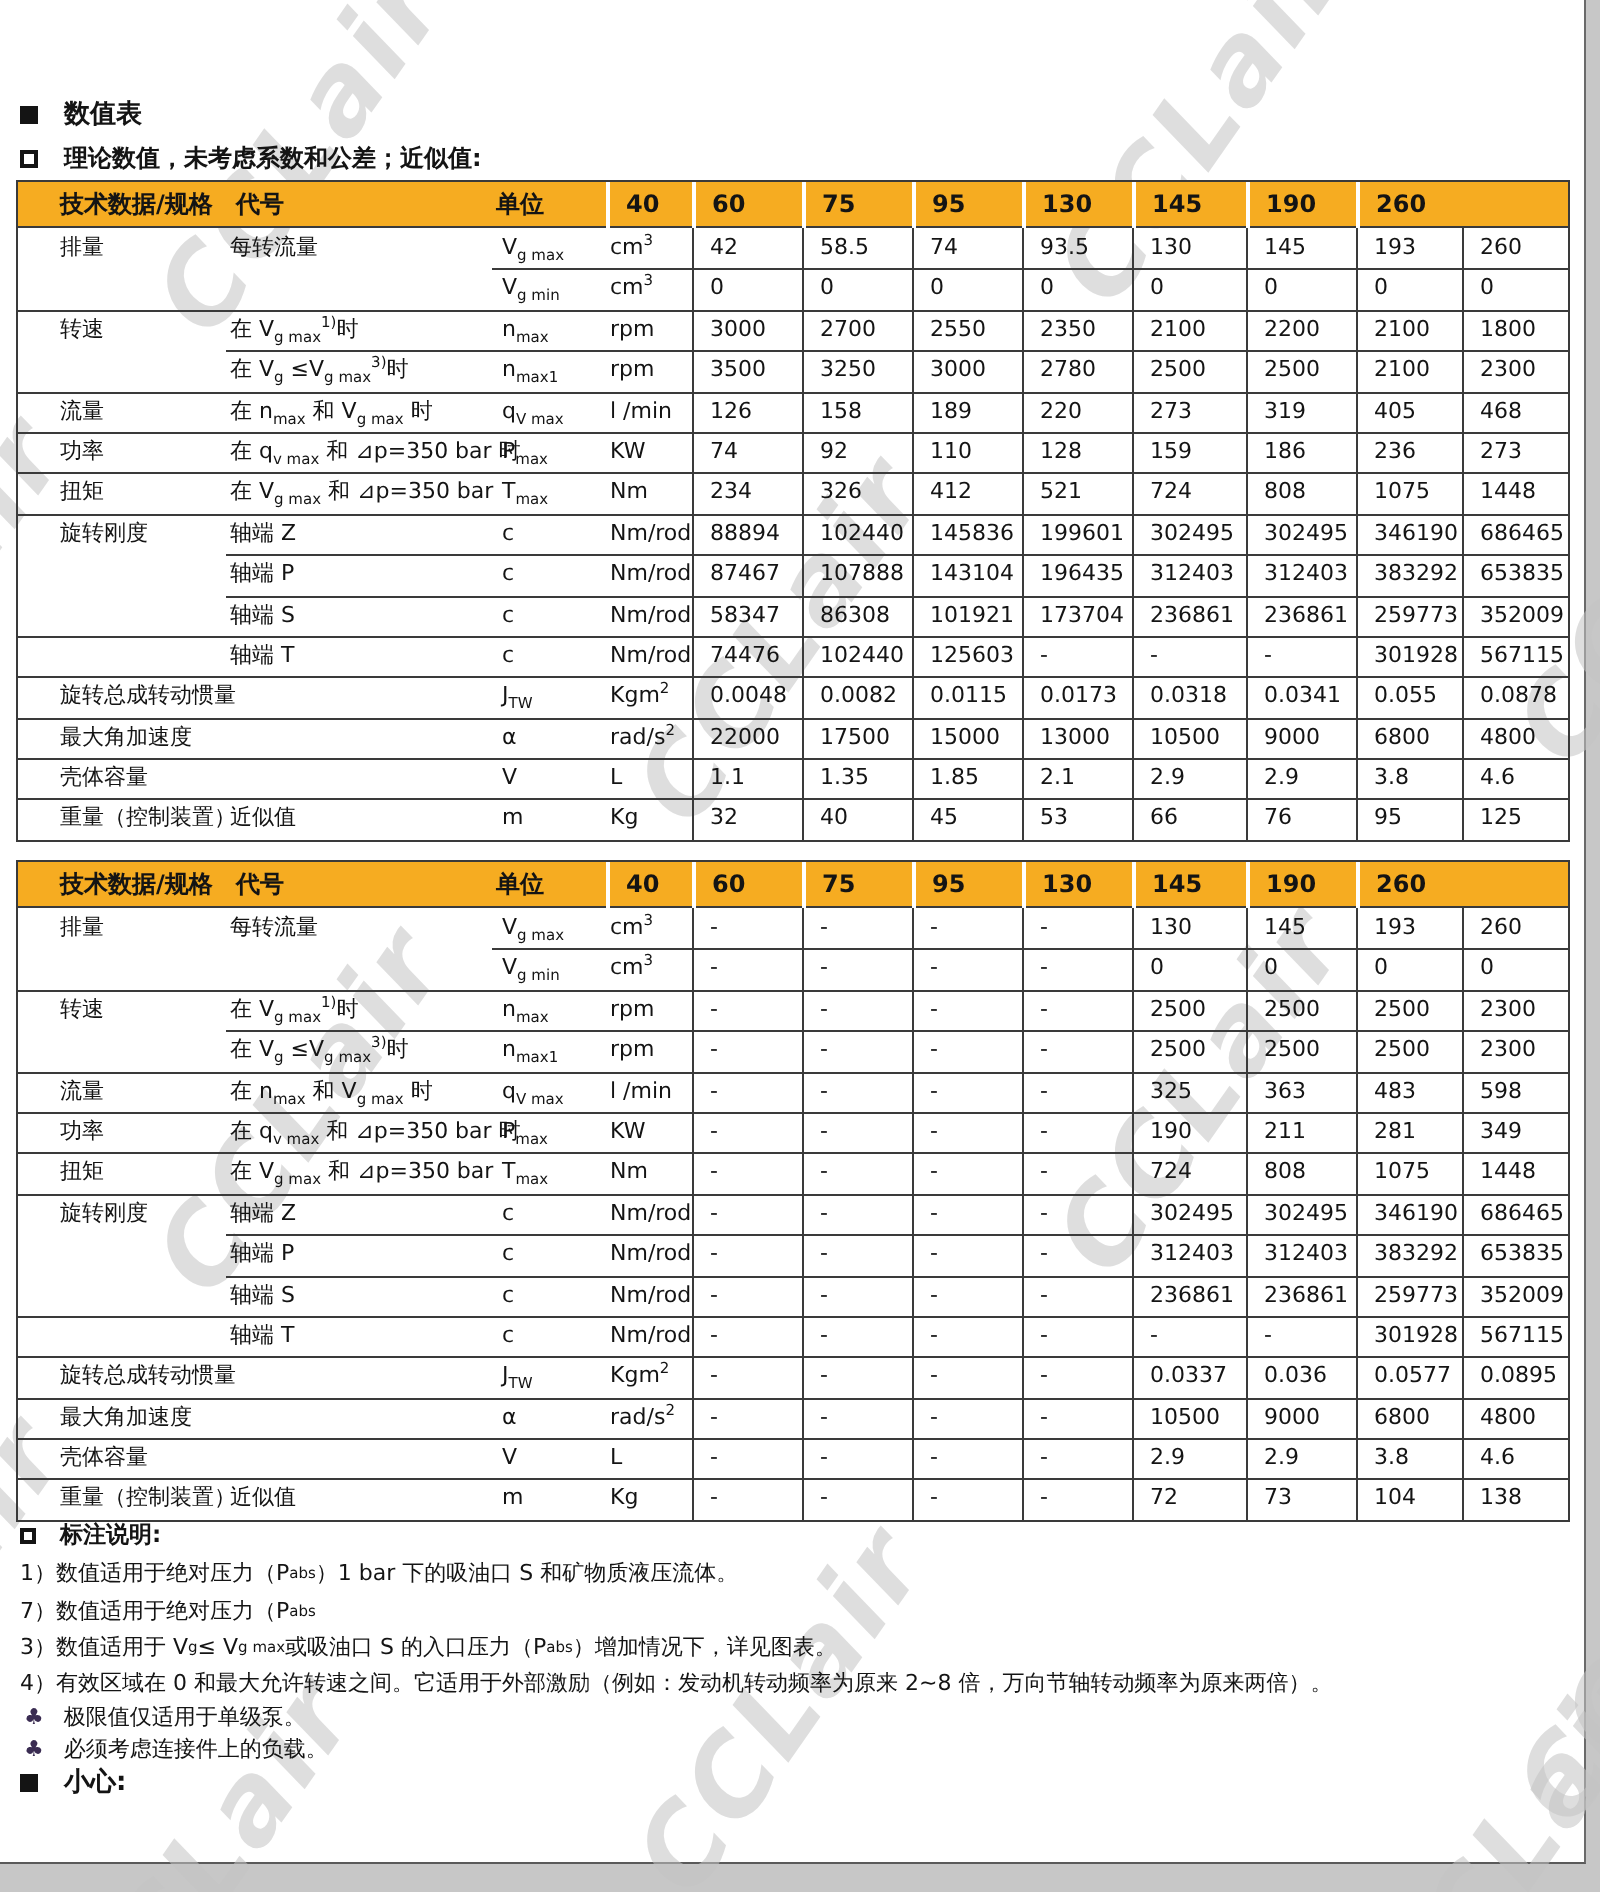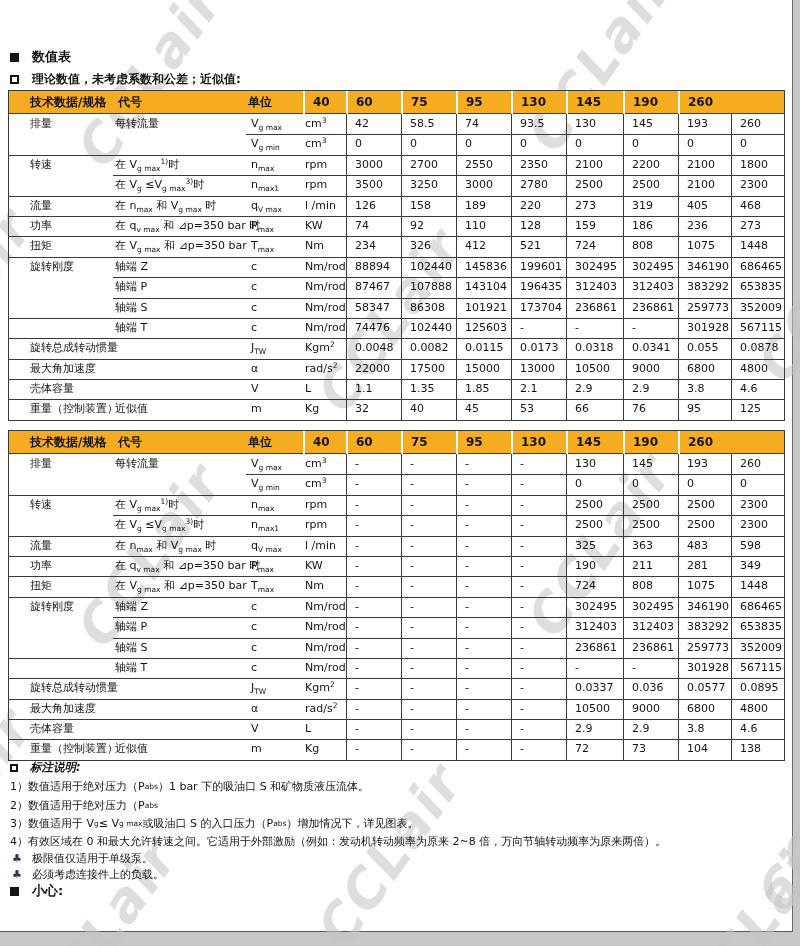--- a/index.html
+++ b/index.html
@@ -577,32 +577,32 @@
         <div class="num"><span>-</span></div>
         <div class="num"><span>-</span></div>
         <div class="num"><span>-</span></div>
         <div class="num"><span>72</span></div>
         <div class="num"><span>73</span></div>
         <div class="num"><span>104</span></div>
         <div class="num"><span>138</span></div>
       </div>
     </div>
 
-  <div class="fn fn-bold" style="top:760px; font-size:11.5px;font-style:italic;">
+  <div class="fn fn-bold" style="top:760px; font-size:11.5px;">
     <span class="sq-open"></span>
     <span>标注说明:</span>
   </div>
   <div id="fn-items">
       <div class="fn" style="top: 779px;">
         <span>1）数值适用于绝对压力（P</span>
         <sub>abs</sub>
         <span>）1 bar 下的吸油口 S 和矿物质液压流体。</span>
       </div>
       <div class="fn" style="top: 798px;">
-        <span>2）数值适用于绝对压力（P</span>
+        <span>7）数值适用于绝对压力（P</span>
         <sub>abs</sub>
       </div>
       <div class="fn" style="top: 816px;">
         <span>3）数值适用于 V</span>
         <sub>g</sub>
         <span> ≤ V</span>
         <sub>g max</sub>
         <span> 或吸油口 S 的入口压力（P</span>
         <sub>abs</sub>
         <span>）增加情况下，详见图表。</span>

